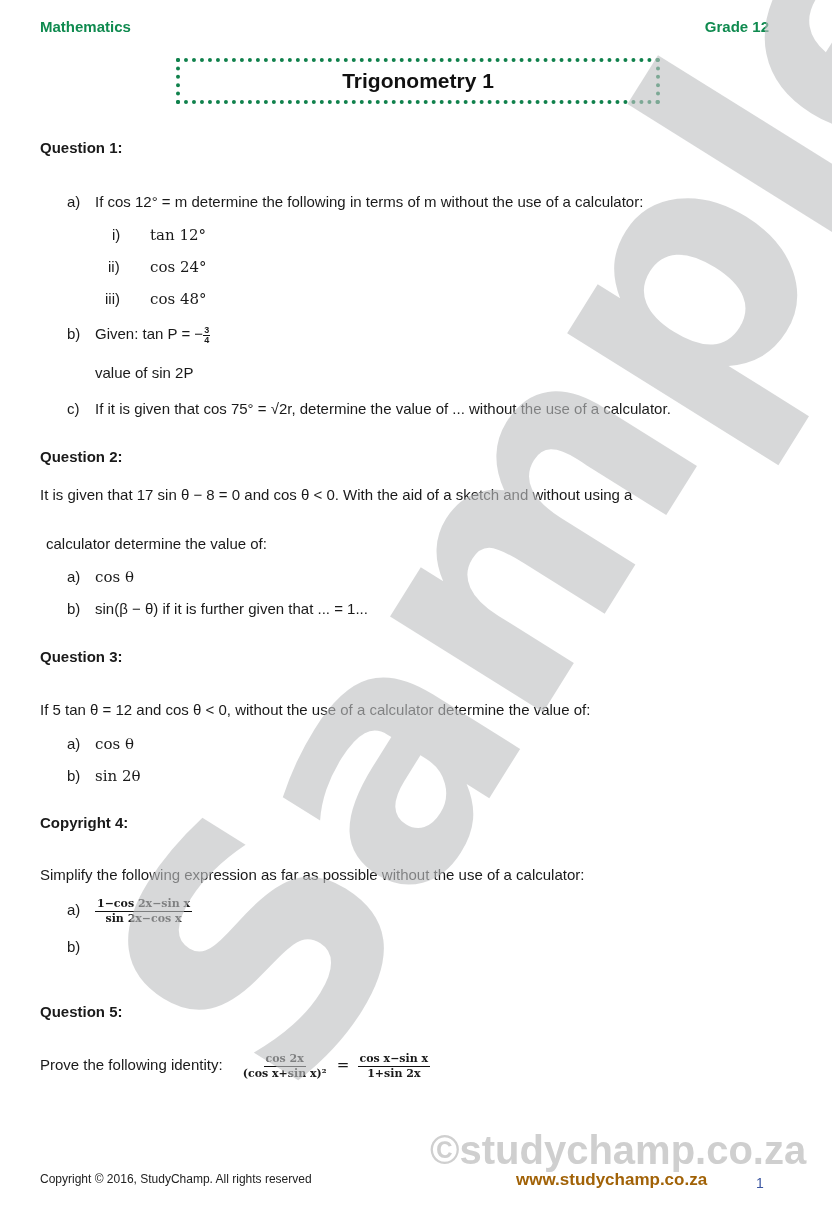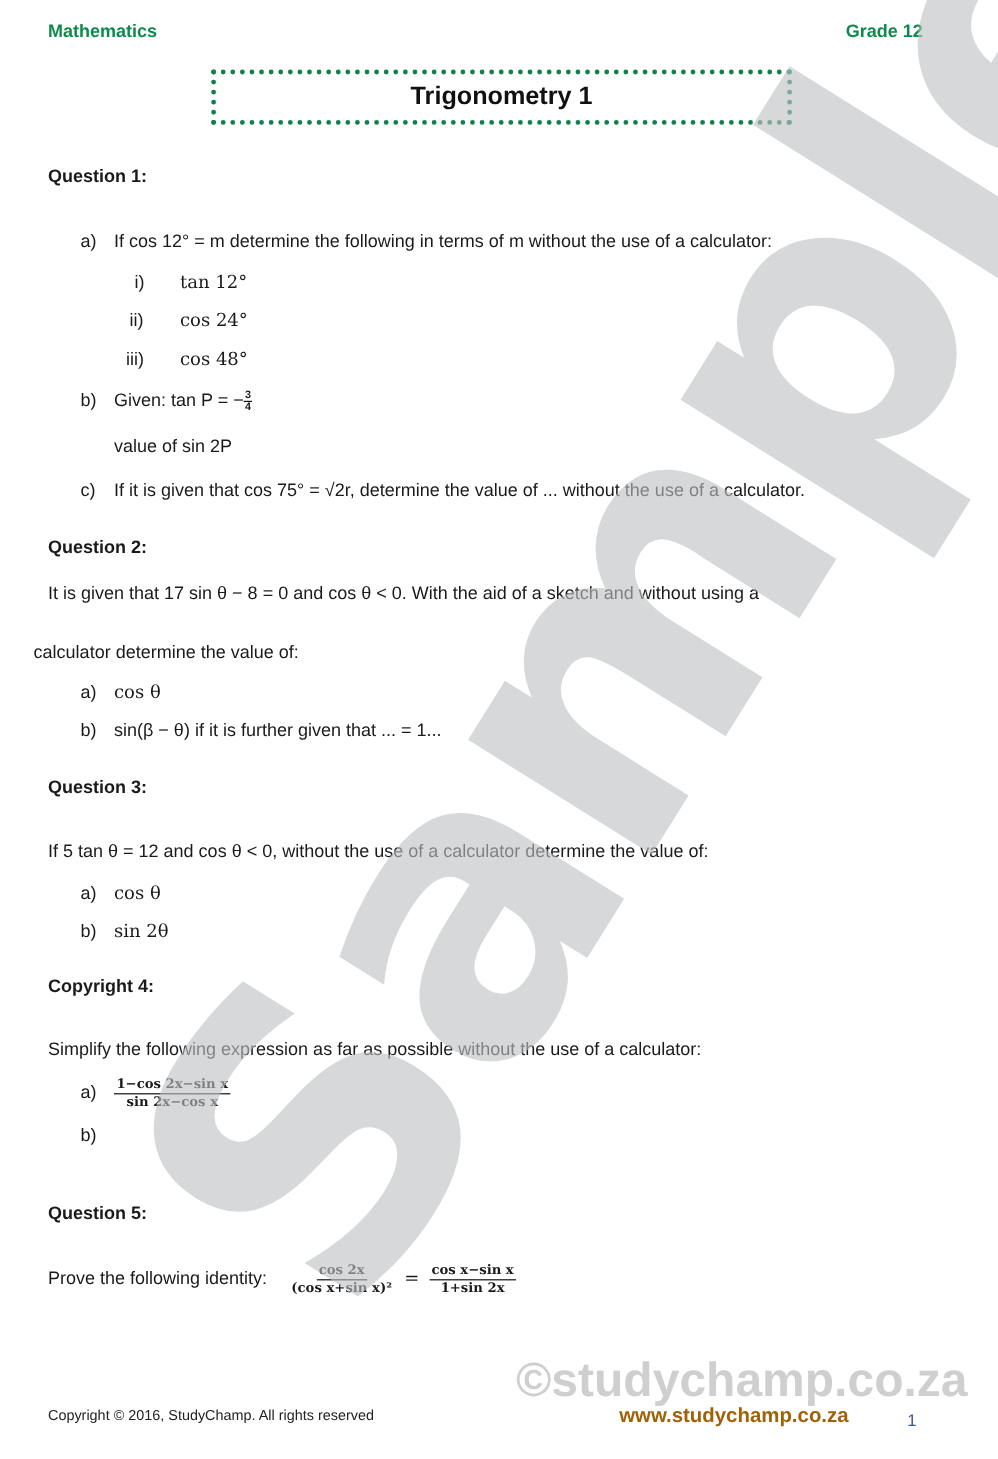--- a/index.html
+++ b/index.html
@@ -68,21 +68,21 @@
       <span class="den">4</span>
     </span>
 </div>
 <div class="line" style="left:95px; top:344px;">value of sin 2P</div>
 <div class="line" style="left:67px; top:380px;">
   <span class="lbl">c)</span><span>If it is given that cos 75° = √2r, determine the value of ... without the use of a calculator.</span>
 </div>
 
 <div class="qhead" style="top:448px;">Question 2:</div>
 <div class="line" style="left:40px; top:466px;">It is given that 17 sin θ − 8 = 0 and cos θ &lt; 0. With the aid of a sketch and without using a</div>
-<div class="line" style="left:28px; top:515px;">calculator determine the value of:</div>
+<div class="line" style="left:46px; top:515px;">calculator determine the value of:</div>
 <div class="line" style="left:67px; top:548px;">
   <span class="lbl">a)</span><span class="math">cos θ</span>
 </div>
 <div class="line" style="left:67px; top:580px;">
   <span class="lbl">b)</span><span>sin(β − θ) if it is further given that ... = 1...</span>
 </div>
 
 <div class="qhead" style="top:648px;">Question 3:</div>
 <div class="line" style="left:40px; top:681px;">If 5 tan θ = 12 and cos θ &lt; 0, without the use of a calculator determine the value of:</div>
 <div class="line" style="left:67px; top:715px;">

